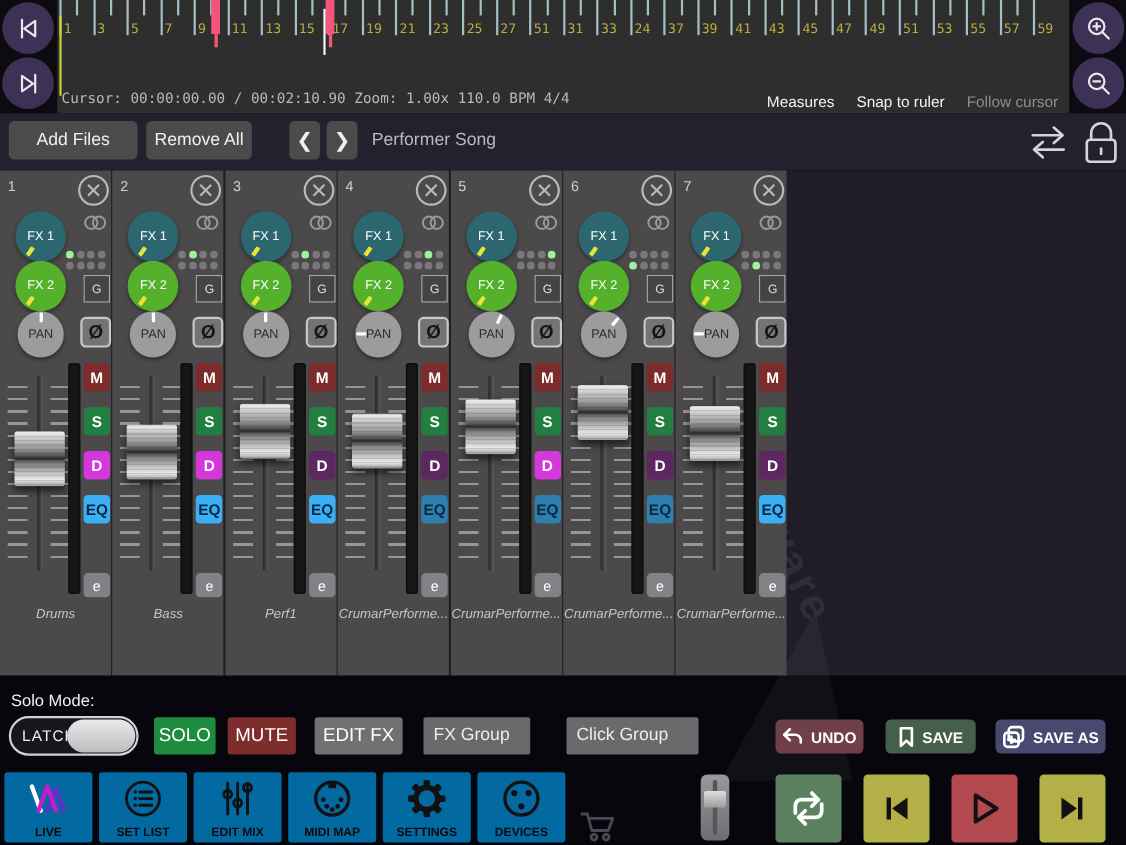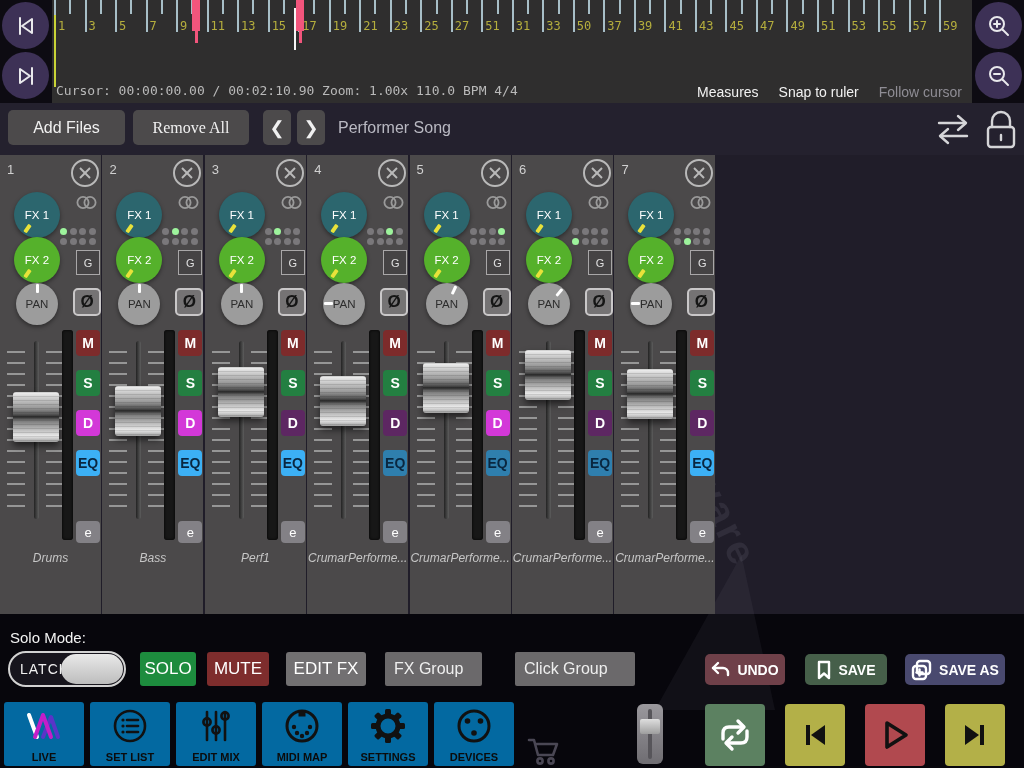--- a/index.html
+++ b/index.html
@@ -165,21 +165,21 @@
         <div class="tick-major" style="left: 481.28px;"></div>
         <div class="tick-label" style="left: 485.28px;">51</div>
         <div class="tick-minor" style="left: 496.54px;"></div>
         <div class="tick-major" style="left: 511.8px;"></div>
         <div class="tick-label" style="left: 515.8px;">31</div>
         <div class="tick-minor" style="left: 527.06px;"></div>
         <div class="tick-major" style="left: 542.32px;"></div>
         <div class="tick-label" style="left: 546.32px;">33</div>
         <div class="tick-minor" style="left: 557.58px;"></div>
         <div class="tick-major" style="left: 572.84px;"></div>
-        <div class="tick-label" style="left: 576.84px;">50</div>
+        <div class="tick-label" style="left: 576.84px;">24</div>
         <div class="tick-minor" style="left: 588.1px;"></div>
         <div class="tick-major" style="left: 603.36px;"></div>
         <div class="tick-label" style="left: 607.36px;">37</div>
         <div class="tick-minor" style="left: 618.62px;"></div>
         <div class="tick-major" style="left: 633.88px;"></div>
         <div class="tick-label" style="left: 637.88px;">39</div>
         <div class="tick-minor" style="left: 649.14px;"></div>
         <div class="tick-major" style="left: 664.4px;"></div>
         <div class="tick-label" style="left: 668.4px;">41</div>
         <div class="tick-minor" style="left: 679.66px;"></div>
@@ -252,21 +252,21 @@
   <div class="circ-btn" style="left:975px;top:52px;">
     <svg width="24" height="24" viewBox="0 0 24 24">
       <circle cx="10" cy="10" r="7"></circle>
         <line x1="15.5" y1="15.5" x2="21" y2="21"></line>
       <line x1="7" y1="10" x2="13" y2="10"></line>
       </svg>
   </div>
 
   <div class="toolbar">
     <div class="tb-btn" style="left:8px;width:117px;">Add Files</div>
-    <div class="tb-btn" style="left:133px;width:116px;font-family:Liberation Serif, serif;">Remove All</div>
+    <div class="tb-btn" style="left:133px;width:96px;">Remove All</div>
     <div class="tb-btn" style="left:263px;width:28px;font-size:18px;">❮</div>
     <div class="tb-btn" style="left:297px;width:28px;font-size:18px;">❯</div>
     <div class="song-title">Performer Song</div>
     <div class="tb-icon" style="left:933px;">
       <svg width="40" height="36" viewBox="0 0 40 36">
         <line x1="6" y1="12" x2="32" y2="12"></line>
           <polyline points="25,5 33,12 25,19"></polyline>
         <line x1="34" y1="25" x2="8" y2="25"></line>
           <polyline points="15,18 7,25 15,32"></polyline>
         </svg>

